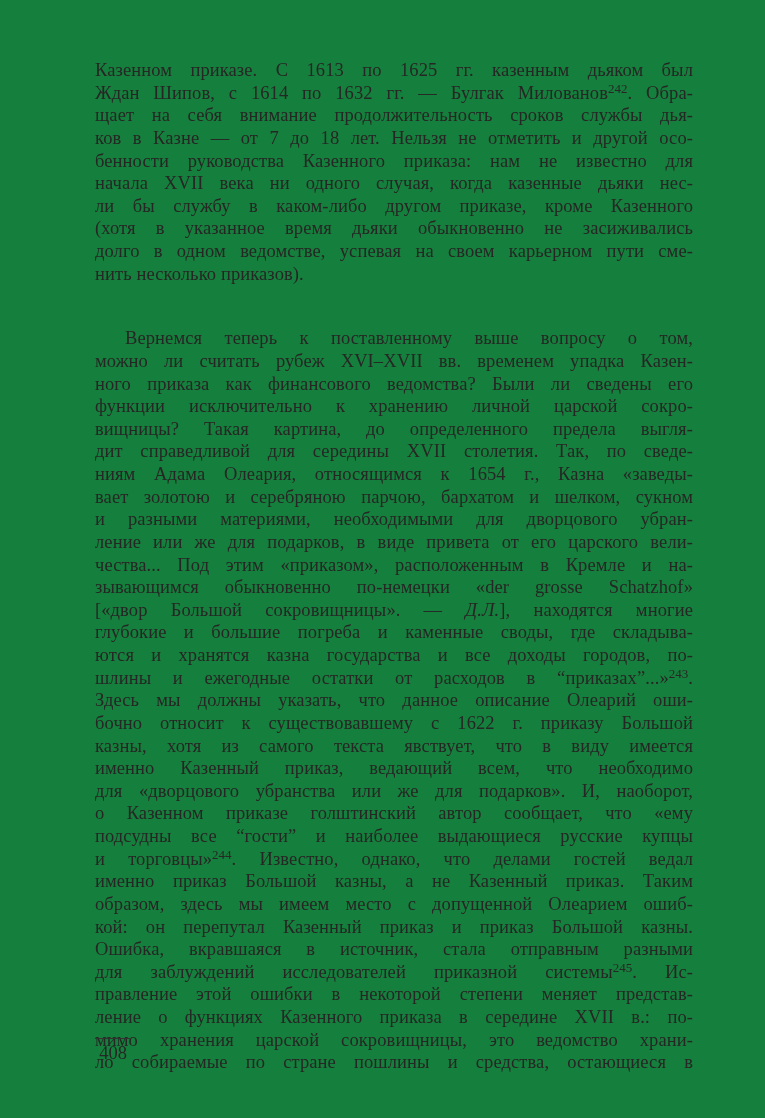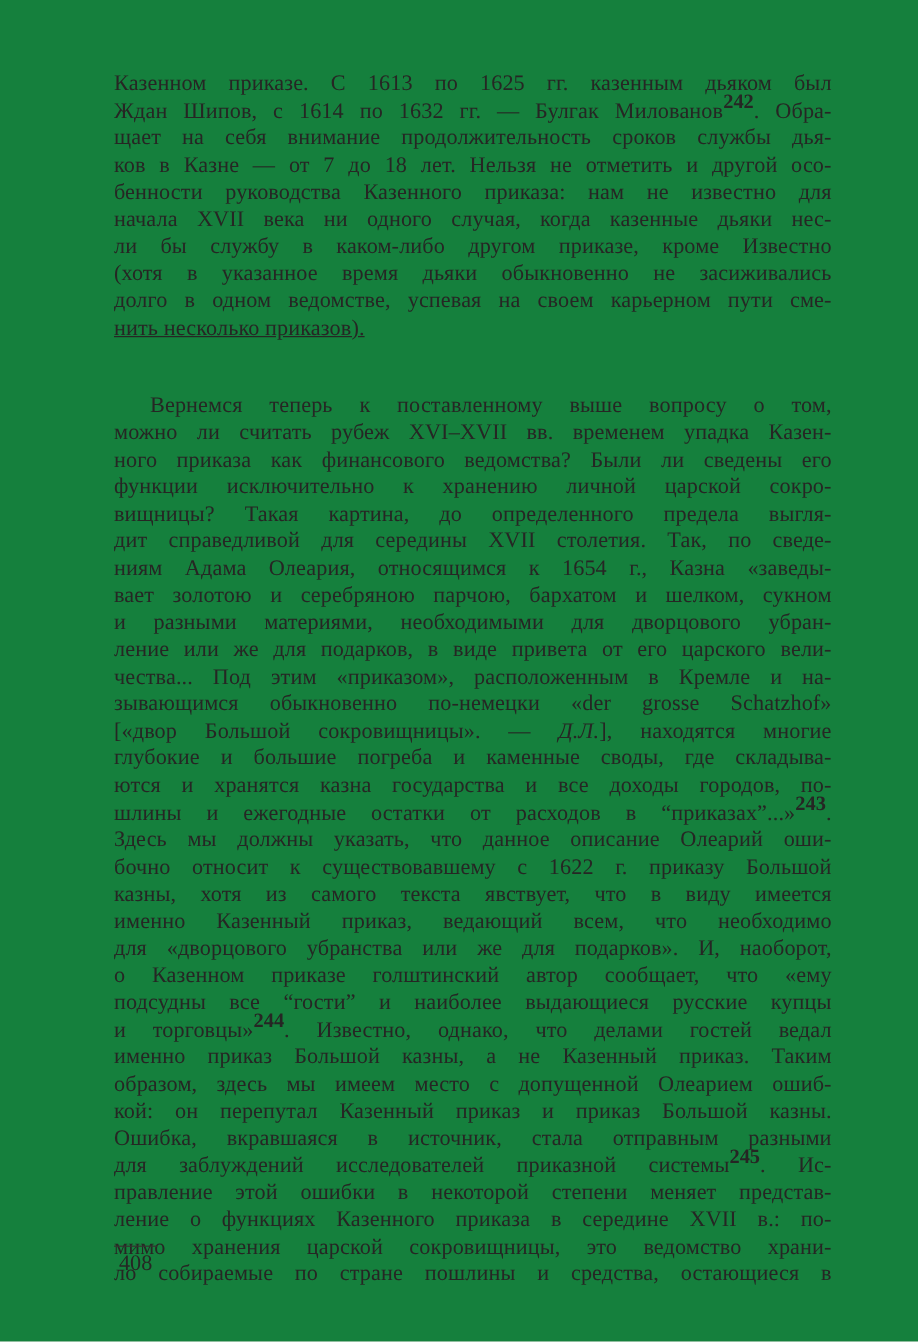--- a/index.html
+++ b/index.html
@@ -27,34 +27,32 @@
     font-size: 18.5px;
     line-height: 22.62px;
     white-space: nowrap;
     text-align: justify;
     text-align-last: justify;
     letter-spacing: 0.1px;
   }
   .line.para-end {
     text-align: left;
     text-align-last: left;
-    text-decoration: underline;
   }
   .line.indent {
     padding-left: 30px;
     margin-top: 42px;
   }
   .line sup {
-    font-size: 17px;
+    font-size: 13px;
     line-height: 0;
     position: relative;
     top: -0.45em;
     vertical-align: baseline;
     letter-spacing: 0;
-    font-weight: bold;
   }
   .page-number {
     position: absolute;
     left: 95px;
     top: 1038px;
     font-size: 18.5px;
     line-height: 1;
     padding-top: 5px;
     border-top: 1.6px solid #33332f;
     min-width: 36px;
@@ -66,21 +64,21 @@
 <body>
 
 <div class="page">
   <div class="text-block">
       <div class="line">Казенном приказе. С 1613 по 1625 гг. казенным дьяком был</div>
       <div class="line">Ждан Шипов, с 1614 по 1632 гг. — Булгак Милованов<sup>242</sup>. Обра-</div>
       <div class="line">щает на себя внимание продолжительность сроков службы дья-</div>
       <div class="line">ков в Казне — от 7 до 18 лет. Нельзя не отметить и другой осо-</div>
       <div class="line">бенности руководства Казенного приказа: нам не известно для</div>
       <div class="line">начала XVII века ни одного случая, когда казенные дьяки нес-</div>
-      <div class="line">ли бы службу в каком-либо другом приказе, кроме Известно</div>
+      <div class="line">ли бы службу в каком-либо другом приказе, кроме Казенного</div>
       <div class="line">(хотя в указанное время дьяки обыкновенно не засиживались</div>
       <div class="line">долго в одном ведомстве, успевая на своем карьерном пути сме-</div>
       <div class="line para-end">нить несколько приказов).</div>
       <div class="line indent">Вернемся теперь к поставленному выше вопросу о том,</div>
       <div class="line">можно ли считать рубеж XVI–XVII вв. временем упадка Казен-</div>
       <div class="line">ного приказа как финансового ведомства? Были ли сведены его</div>
       <div class="line">функции исключительно к хранению личной царской сокро-</div>
       <div class="line">вищницы? Такая картина, до определенного предела выгля-</div>
       <div class="line">дит справедливой для середины XVII столетия. Так, по сведе-</div>
       <div class="line">ниям Адама Олеария, относящимся к 1654 г., Казна «заведы-</div>

